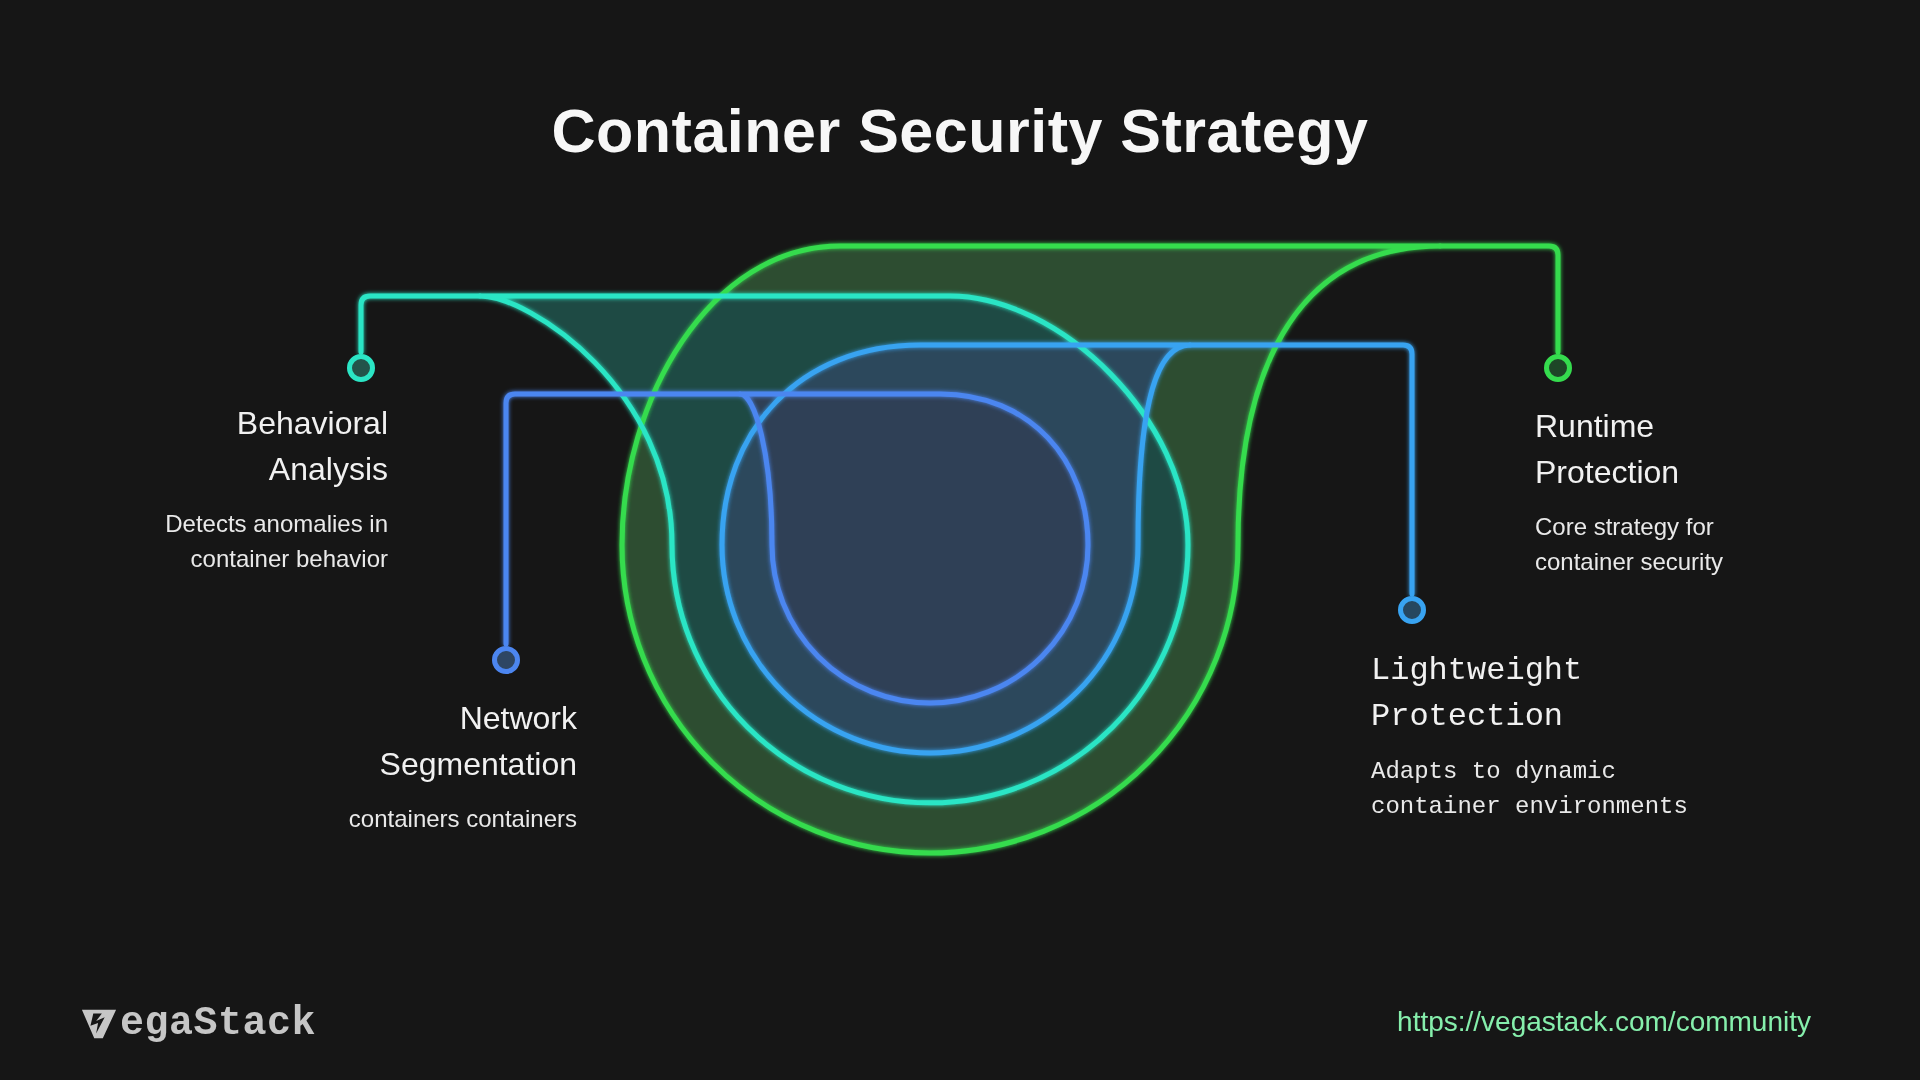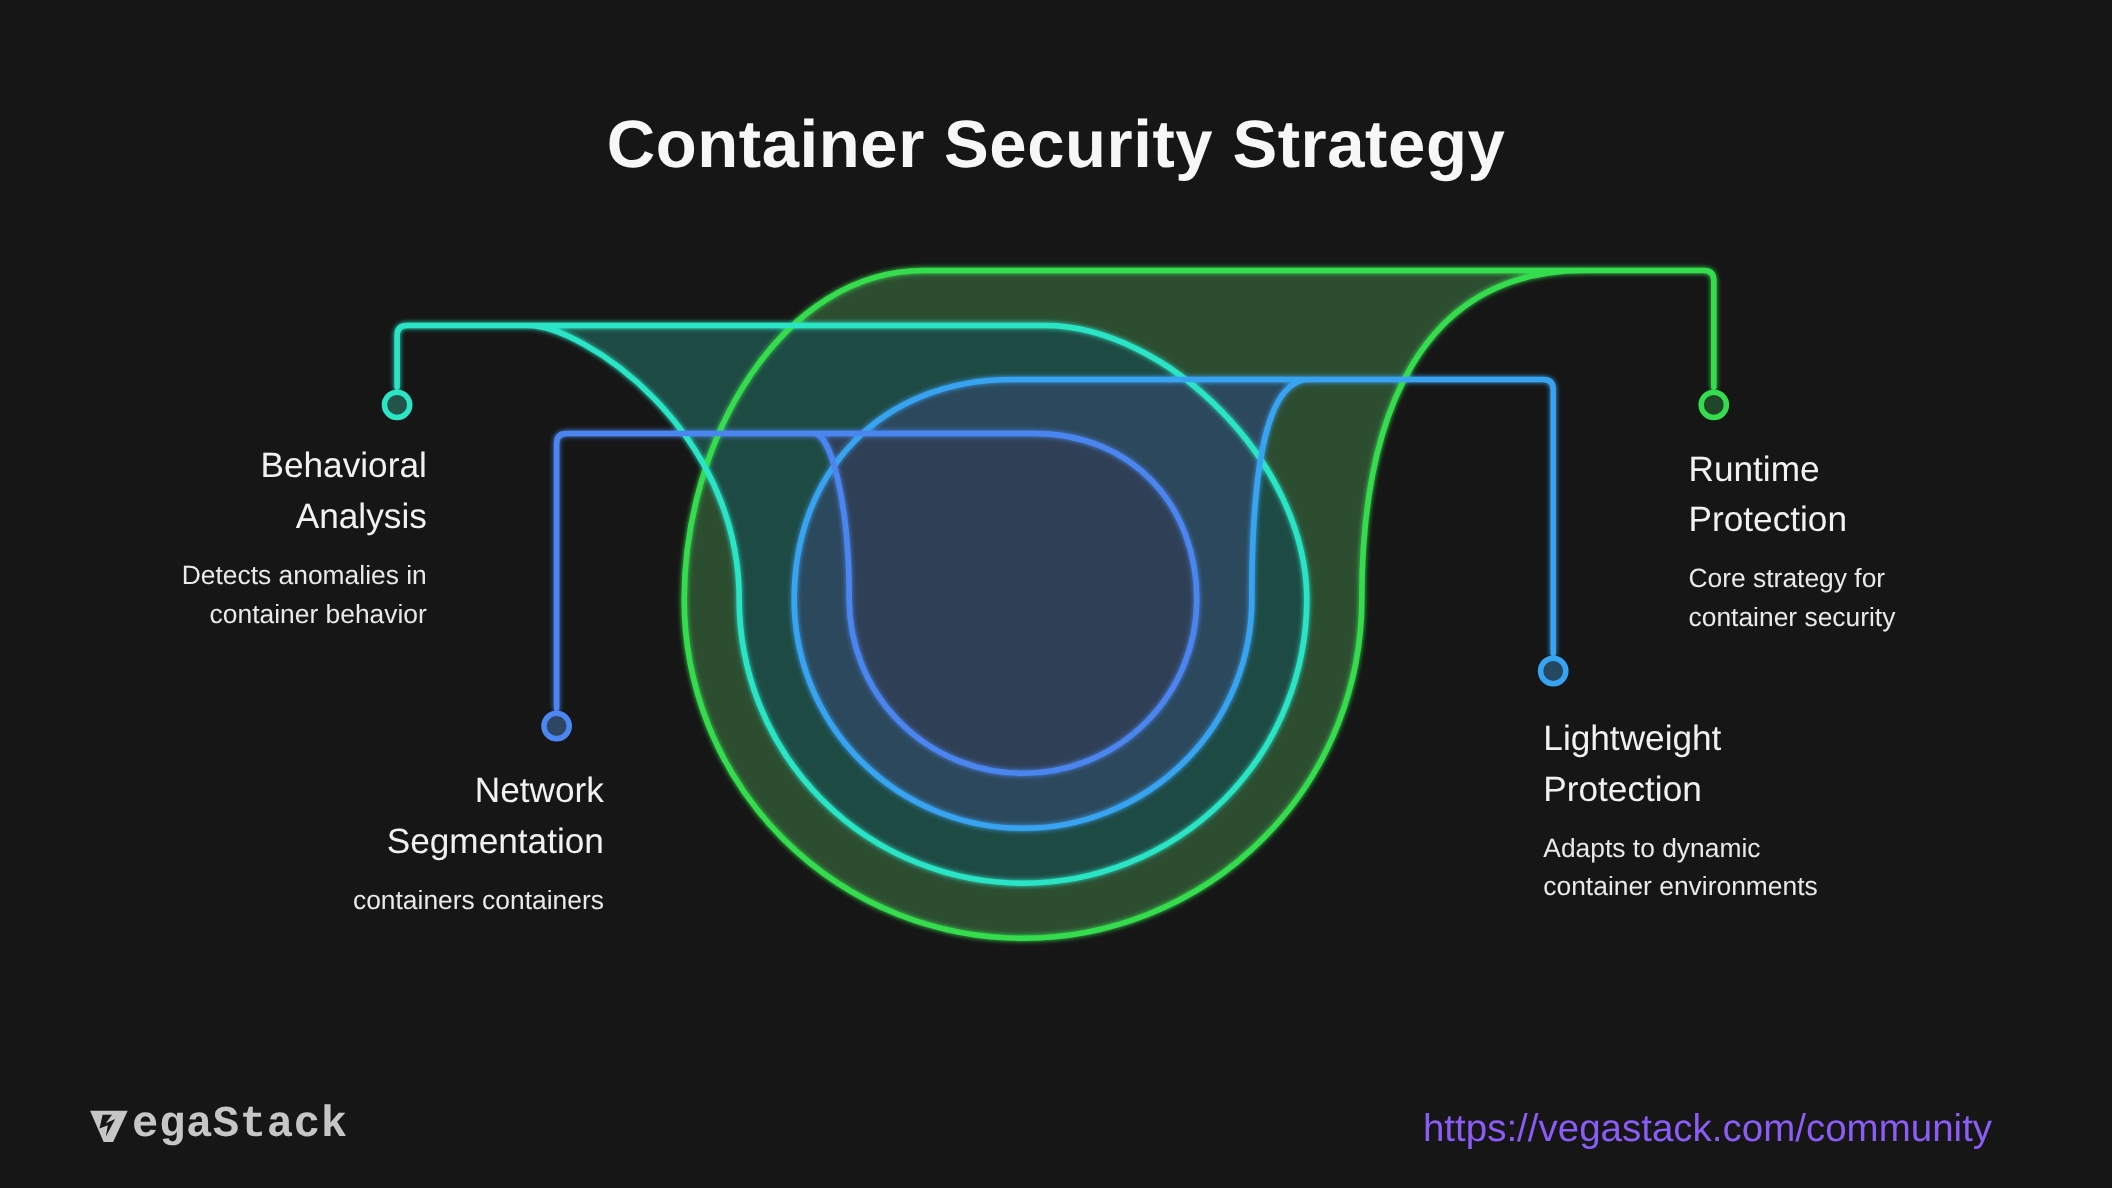--- a/index.html
+++ b/index.html
@@ -11,32 +11,32 @@
   .page-title{
     position:absolute;left:0;top:96px;width:100%;text-align:center;
     font-size:61px;font-weight:700;color:#f7f7f7;letter-spacing:0.5px;
   }
   .callout{position:absolute;width:420px;}
   .callout.align-right{text-align:right;}
   .callout.align-left{text-align:left;}
   .callout .c-title{font-size:32px;line-height:46px;color:#f1f1f1;font-weight:400;}
   .callout .c-desc{margin-top:14px;font-size:24px;line-height:35px;color:#e9e9e9;font-weight:400;}
   #callout-behavioral{right:1532px;top:400px;}
-  #callout-network{right:1371px;top:695px;}
+  #callout-network{right:1343px;top:695px;}
   #callout-runtime{left:1535px;top:403px;}
-  #callout-lightweight{left:1403px;top:648px;}
+  #callout-lightweight{left:1371px;top:648px;font-family:Liberation Mono, monospace;}
   .footer-brand{
     position:absolute;left:80px;top:1000px;height:46px;
     display:flex;align-items:center;gap:2px;font-family:Liberation Mono, monospace;
   }
   .footer-brand .brand-text{
     font-size:40px;font-weight:700;color:#c6c6c6;letter-spacing:0.5px;
   }
   .footer-url{
-    position:absolute;right:109px;top:1006px;font-size:35px;color:#8b5cf6;
+    position:absolute;right:109px;top:1006px;font-size:28px;color:#86efac;
     text-decoration:none;font-weight:400;margin-left:22px;
   }
 </style>
 </head>
 <body>
 
 <div class="stage">
 
   <svg class="diagram-svg" width="1920" height="1080" viewBox="0 0 1920 1080">
     <defs>

